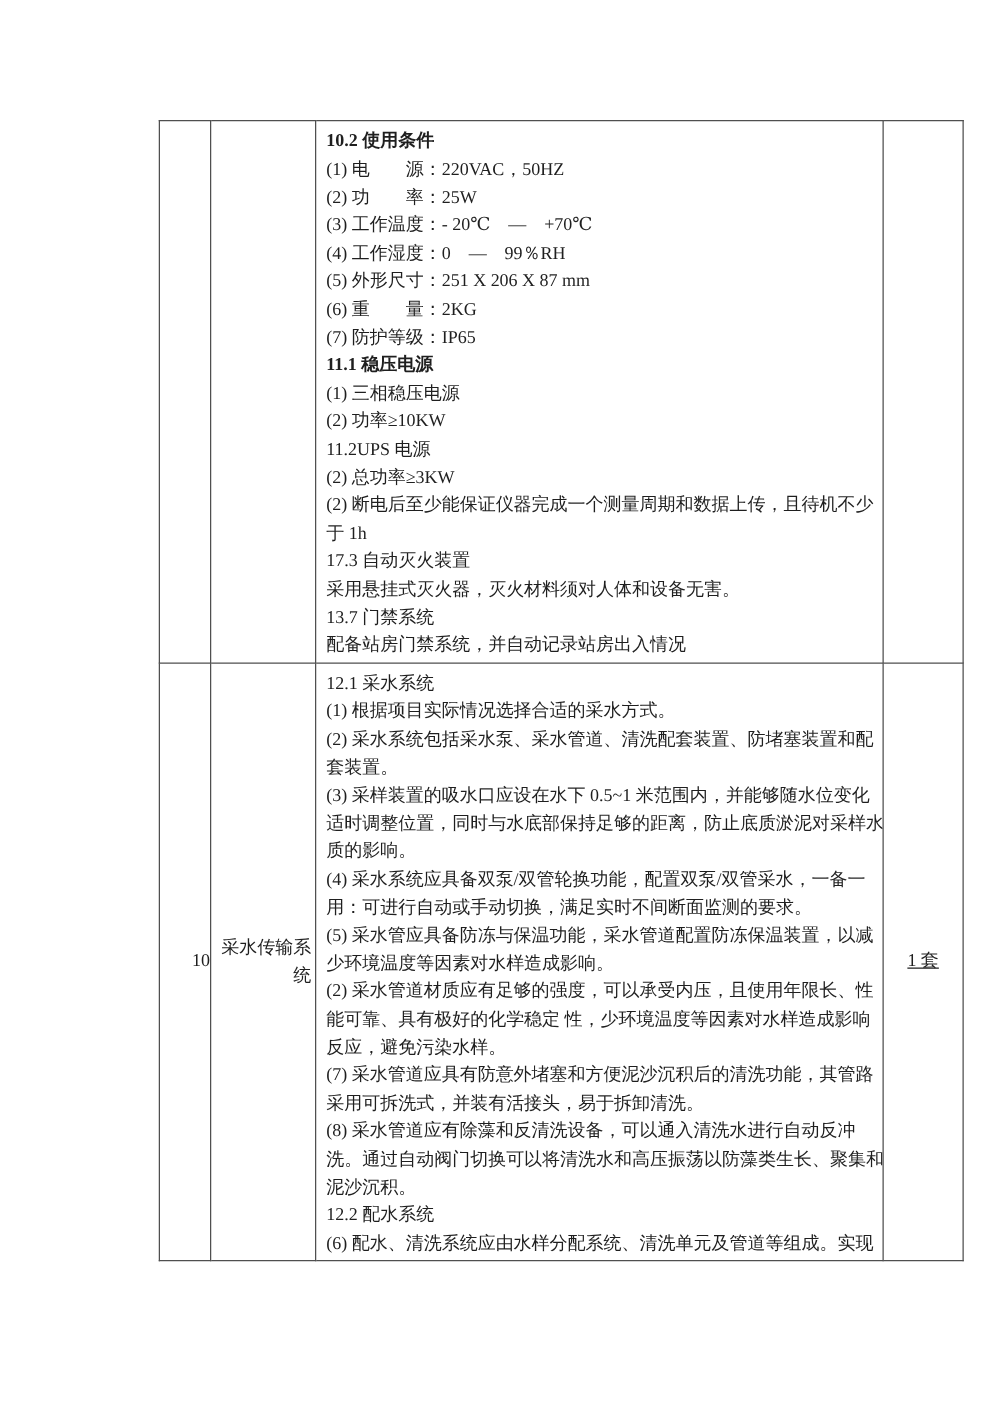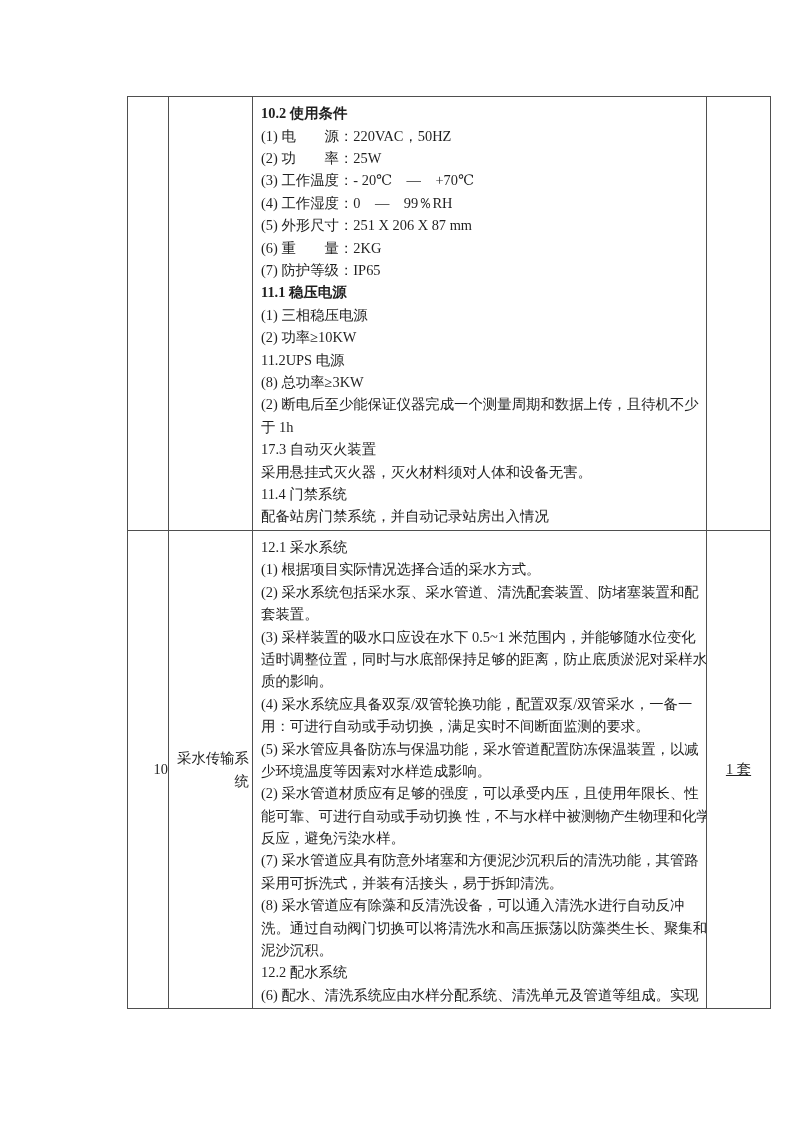--- a/index.html
+++ b/index.html
@@ -58,47 +58,47 @@
             <div class="line">(2) 功　　率：25W</div>
             <div class="line">(3) 工作温度：- 20℃　—　+70℃</div>
             <div class="line">(4) 工作湿度：0　—　99％RH</div>
             <div class="line">(5) 外形尺寸：251 X 206 X 87 mm</div>
             <div class="line">(6) 重　　量：2KG</div>
             <div class="line">(7) 防护等级：IP65</div>
             <div class="line bold">11.1 稳压电源</div>
             <div class="line">(1) 三相稳压电源</div>
             <div class="line">(2) 功率≥10KW</div>
             <div class="line">11.2UPS 电源</div>
-            <div class="line">(8) 总功率≥3KW</div>
+            <div class="line">(2) 总功率≥3KW</div>
             <div class="line">(2) 断电后至少能保证仪器完成一个测量周期和数据上传，且待机不少</div>
             <div class="line">于 1h</div>
             <div class="line">17.3 自动灭火装置</div>
             <div class="line">采用悬挂式灭火器，灭火材料须对人体和设备无害。</div>
-            <div class="line">11.4 门禁系统</div>
+            <div class="line">13.7 门禁系统</div>
             <div class="line">配备站房门禁系统，并自动记录站房出入情况</div>
           </td>
         <td class="c-qty"></td>
       </tr>
       <tr class="row-2">
         <td class="c-num">10</td>
         <td class="c-name">采水传输系统</td>
         <td class="c-spec">
             <div class="line">12.1 采水系统</div>
             <div class="line">(1) 根据项目实际情况选择合适的采水方式。</div>
             <div class="line">(2) 采水系统包括采水泵、采水管道、清洗配套装置、防堵塞装置和配</div>
             <div class="line">套装置。</div>
             <div class="line">(3) 采样装置的吸水口应设在水下 0.5~1 米范围内，并能够随水位变化</div>
             <div class="line">适时调整位置，同时与水底部保持足够的距离，防止底质淤泥对采样水</div>
             <div class="line">质的影响。</div>
             <div class="line">(4) 采水系统应具备双泵/双管轮换功能，配置双泵/双管采水，一备一</div>
             <div class="line">用：可进行自动或手动切换，满足实时不间断面监测的要求。</div>
             <div class="line">(5) 采水管应具备防冻与保温功能，采水管道配置防冻保温装置，以减</div>
             <div class="line">少环境温度等因素对水样造成影响。</div>
             <div class="line">(2) 采水管道材质应有足够的强度，可以承受内压，且使用年限长、性</div>
-            <div class="line">能可靠、可进行自动或手动切换 性，不与水样中被测物产生物理和化学</div>
+            <div class="line">能可靠、具有极好的化学稳定 性，少环境温度等因素对水样造成影响</div>
             <div class="line">反应，避免污染水样。</div>
             <div class="line">(7) 采水管道应具有防意外堵塞和方便泥沙沉积后的清洗功能，其管路</div>
             <div class="line">采用可拆洗式，并装有活接头，易于拆卸清洗。</div>
             <div class="line">(8) 采水管道应有除藻和反清洗设备，可以通入清洗水进行自动反冲</div>
             <div class="line">洗。通过自动阀门切换可以将清洗水和高压振荡以防藻类生长、聚集和</div>
             <div class="line">泥沙沉积。</div>
             <div class="line">12.2 配水系统</div>
             <div class="line">(6) 配水、清洗系统应由水样分配系统、清洗单元及管道等组成。实现</div>
           </td>
         <td class="c-qty">1 套</td>

